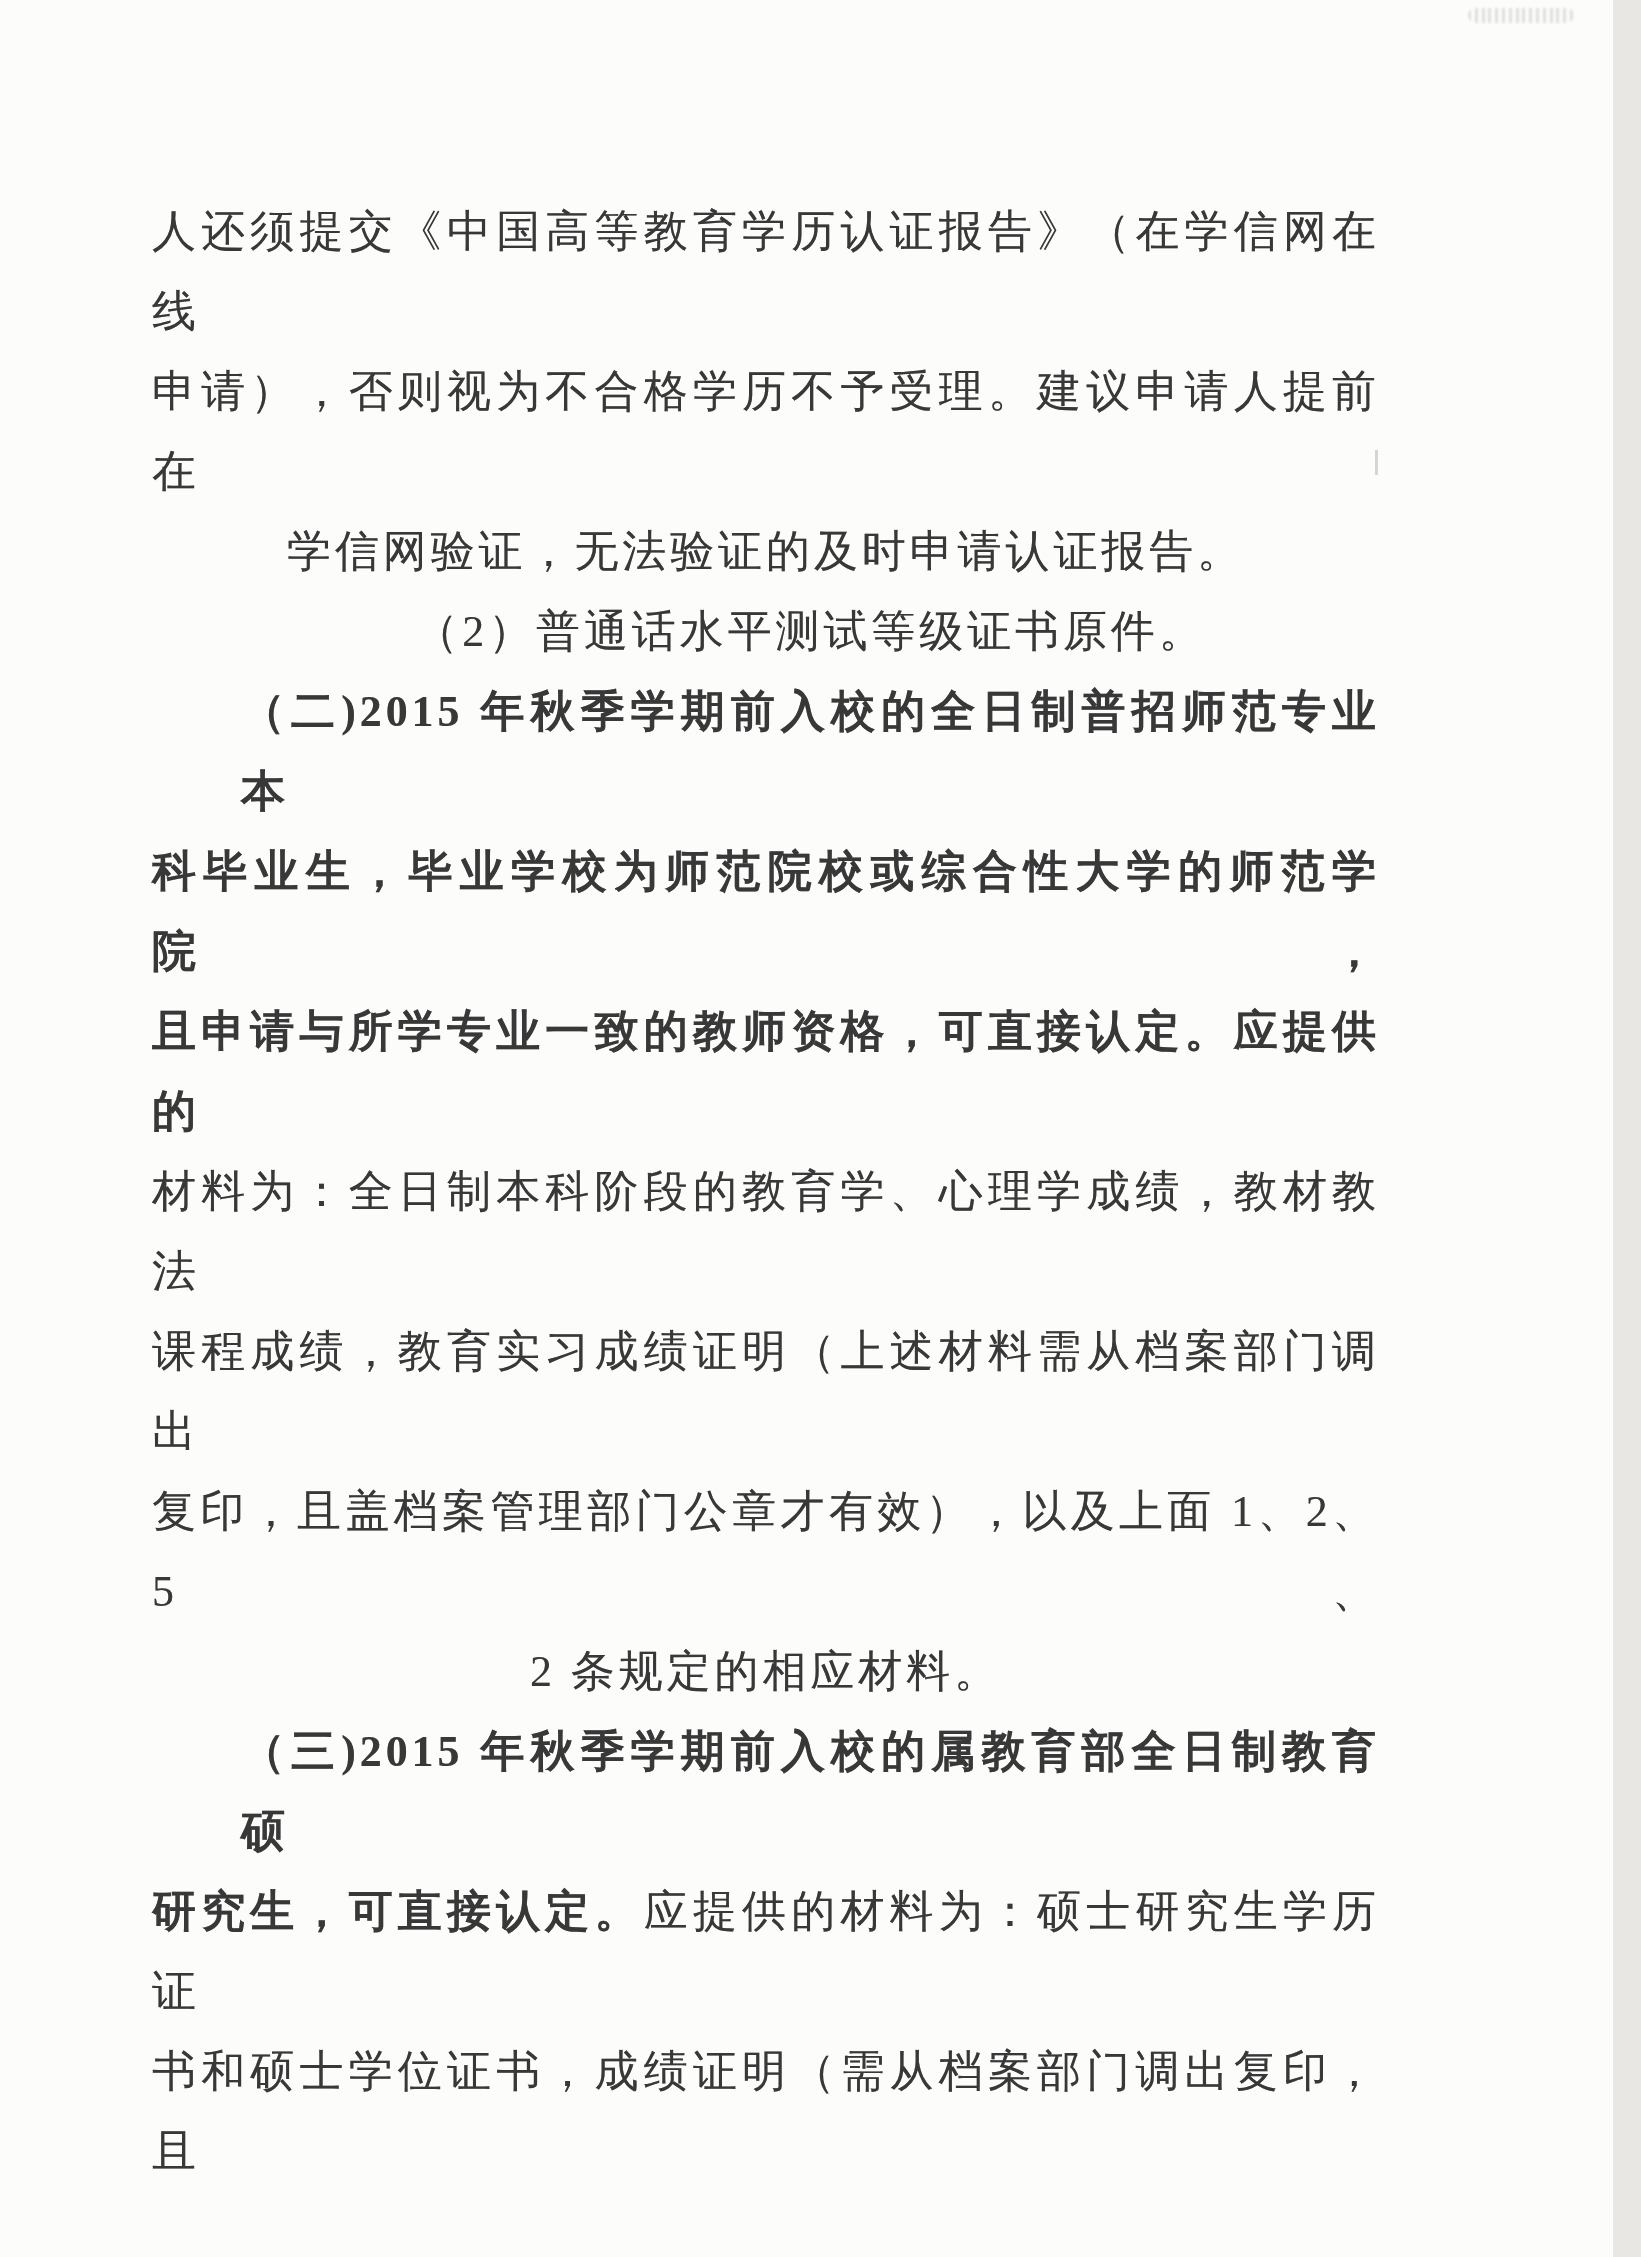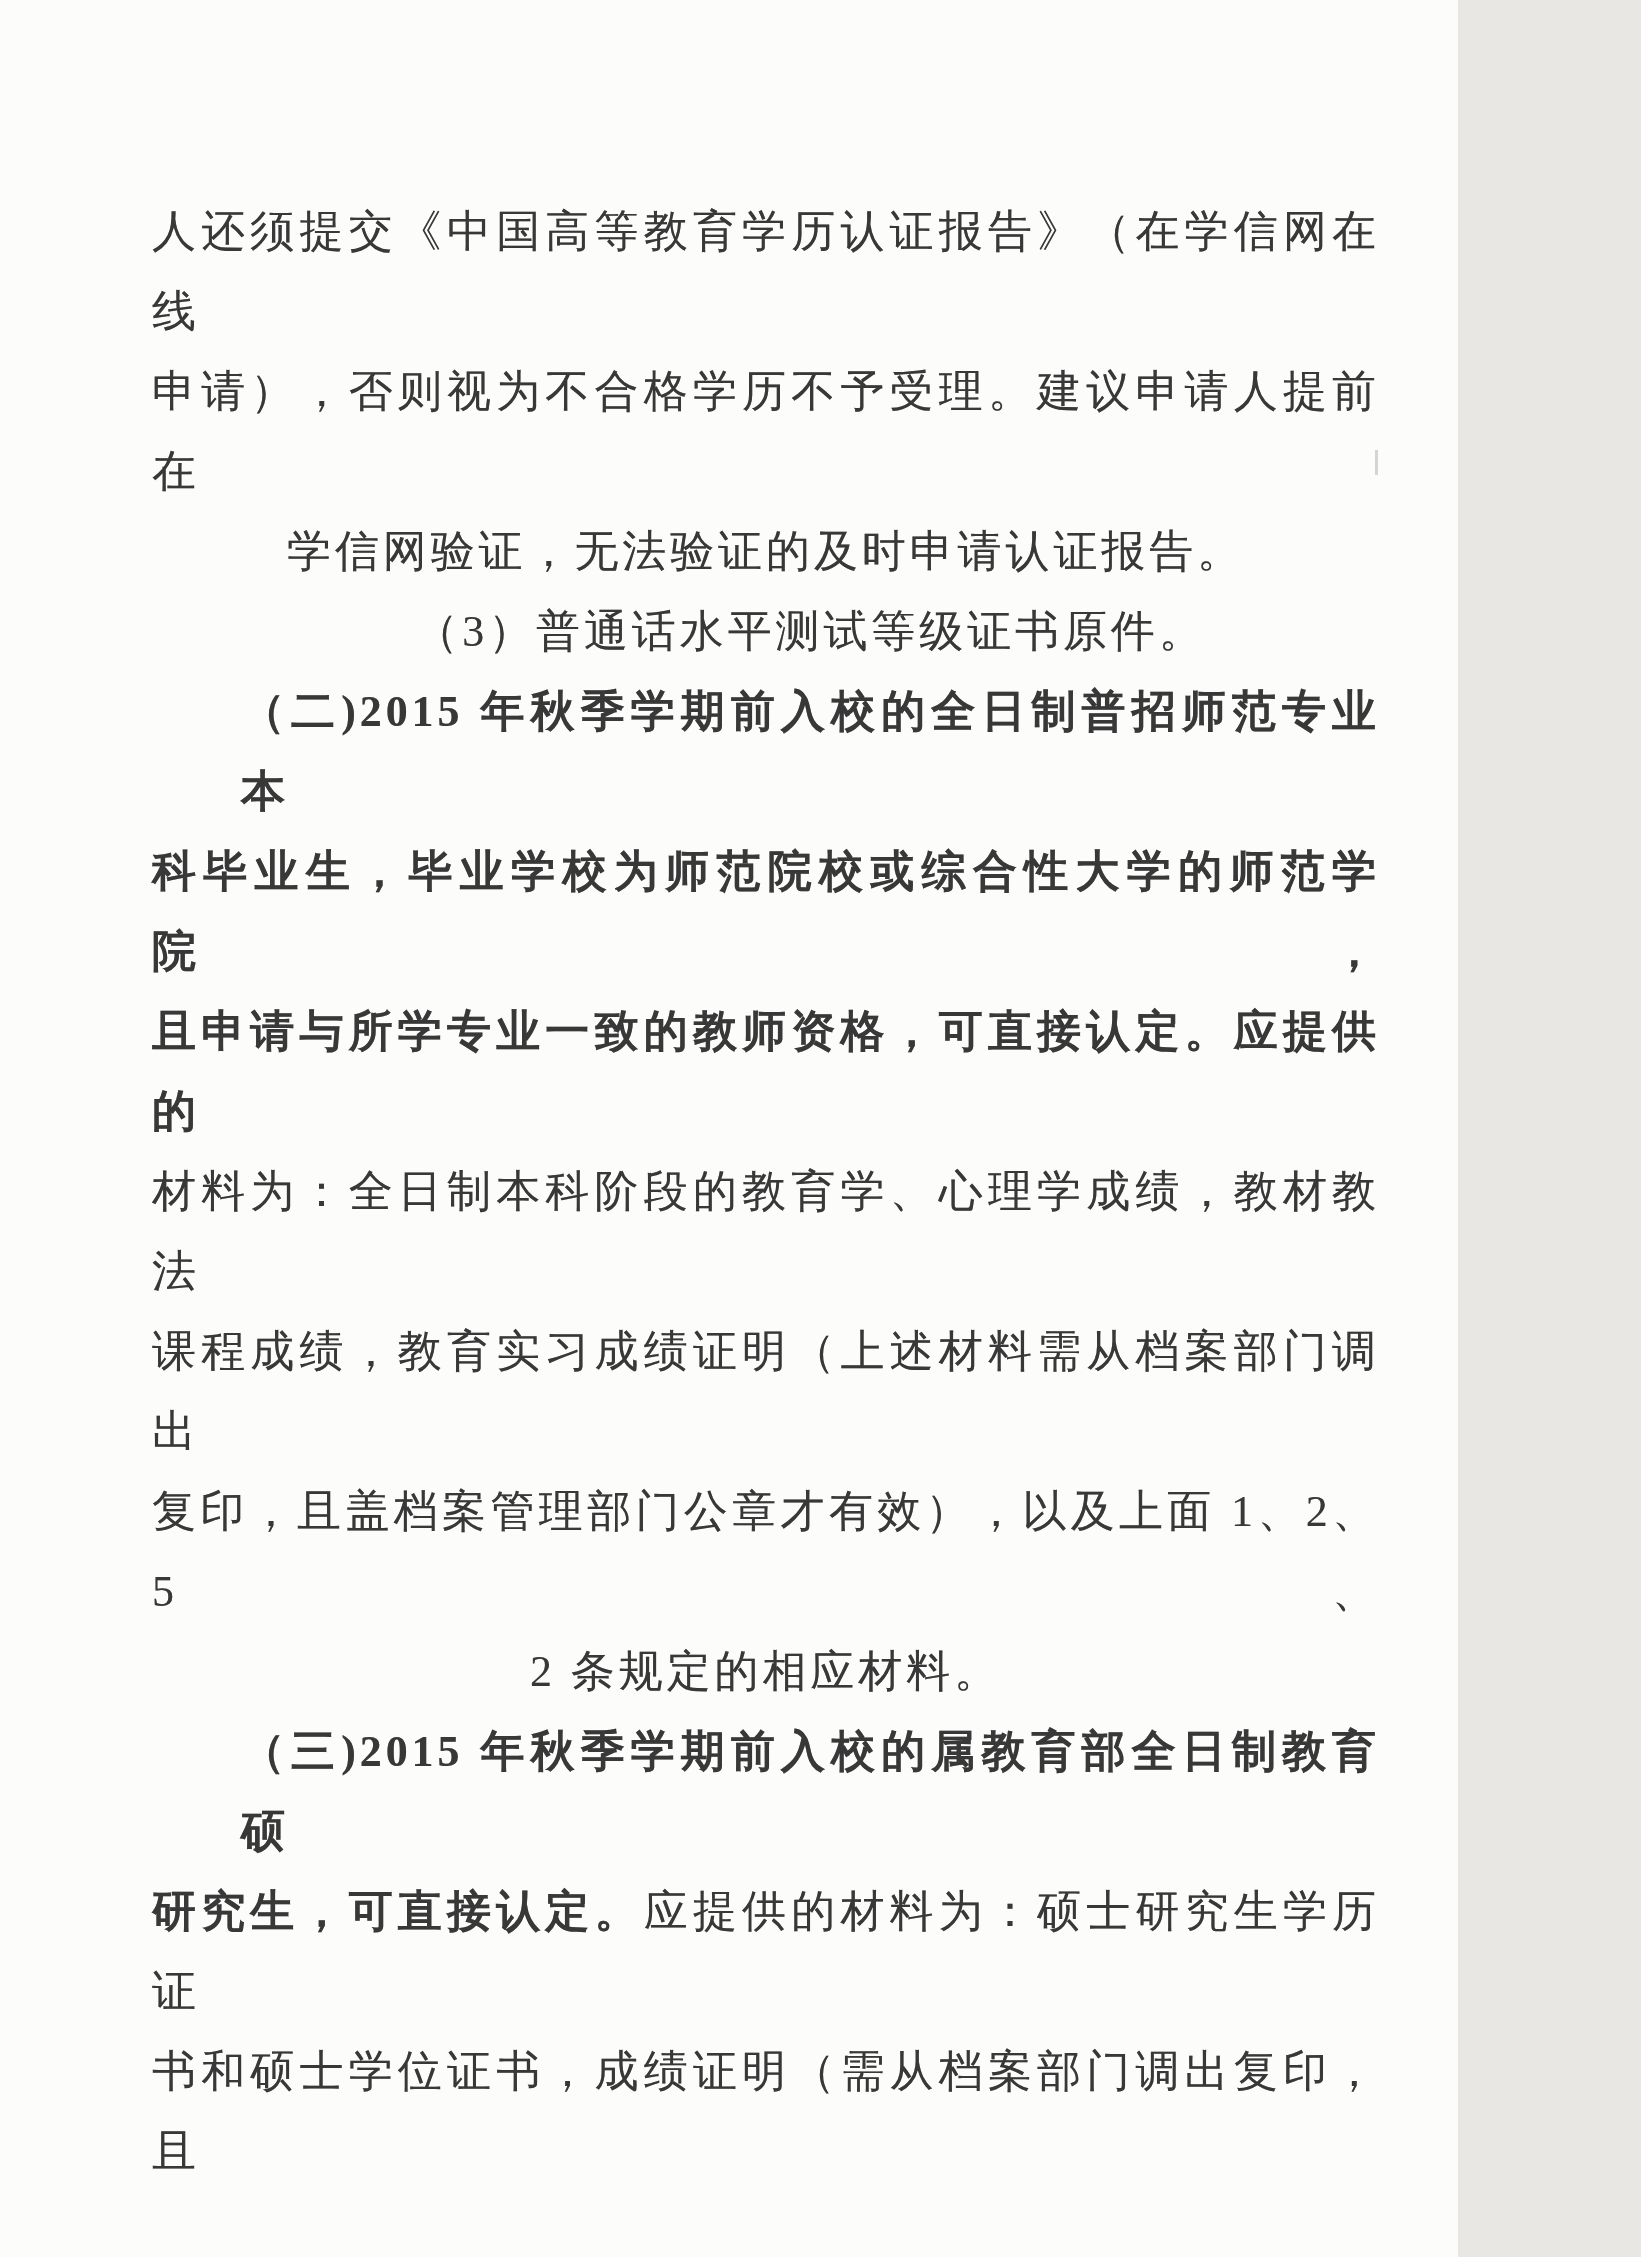--- a/index.html
+++ b/index.html
@@ -3,21 +3,21 @@
 <meta charset="utf-8">
 <style>
   * { margin: 0; padding: 0; box-sizing: border-box; }
   html, body { width: 1641px; height: 2257px; }
   body {
     background: #e8e7e4;
     font-family: "Liberation Serif", "DejaVu Serif", serif;
   }
   .page {
     position: relative;
-    width: 1458px;
+    width: 1613px;
     height: 2257px;
     background: #fcfcfb;
     overflow: hidden;
   }
   
   .artifact-smudge {
     position: absolute;
     top: 7.7px; left: 1468px;
     width: 106px; height: 15.4px;
     background: repeating-linear-gradient(90deg, rgba(150,148,145,0.28) 0 2.9px, rgba(252,252,251,0) 2.9px 6.8px);
@@ -55,21 +55,21 @@
 </head>
 <body>
 
 <div class="page">
   <div class="artifact-smudge"></div>
   <div class="artifact-speck"></div>
   <div class="text-block" id="doc-lines">
       <div class="line justify"><span class="seg-regular">人还须提交《中国高等教育学历认证报告》（在学信网在线</span></div>
       <div class="line justify"><span class="seg-regular">申请），否则视为不合格学历不予受理。建议申请人提前在</span></div>
       <div class="line"><span class="seg-regular">学信网验证，无法验证的及时申请认证报告。</span></div>
-      <div class="line indent"><span class="seg-regular">（3）普通话水平测试等级证书原件。</span></div>
+      <div class="line indent"><span class="seg-regular">（2）普通话水平测试等级证书原件。</span></div>
       <div class="line indent justify"><span class="seg-bold">（二)2015 年秋季学期前入校的全日制普招师范专业本</span></div>
       <div class="line justify"><span class="seg-bold">科毕业生，毕业学校为师范院校或综合性大学的师范学院，</span></div>
       <div class="line justify"><span class="seg-bold">且申请与所学专业一致的教师资格，可直接认定。应提供的</span></div>
       <div class="line justify"><span class="seg-regular">材料为：全日制本科阶段的教育学、心理学成绩，教材教法</span></div>
       <div class="line justify"><span class="seg-regular">课程成绩，教育实习成绩证明（上述材料需从档案部门调出</span></div>
       <div class="line justify"><span class="seg-regular">复印，且盖档案管理部门公章才有效），以及上面 1、2、5、</span></div>
       <div class="line"><span class="seg-regular">2 条规定的相应材料。</span></div>
       <div class="line indent justify"><span class="seg-bold">（三)2015 年秋季学期前入校的属教育部全日制教育硕</span></div>
       <div class="line justify"><span class="seg-bold">研究生，可直接认定。</span><span class="seg-regular">应提供的材料为：硕士研究生学历证</span></div>
       <div class="line justify"><span class="seg-regular">书和硕士学位证书，成绩证明（需从档案部门调出复印，且</span></div>

